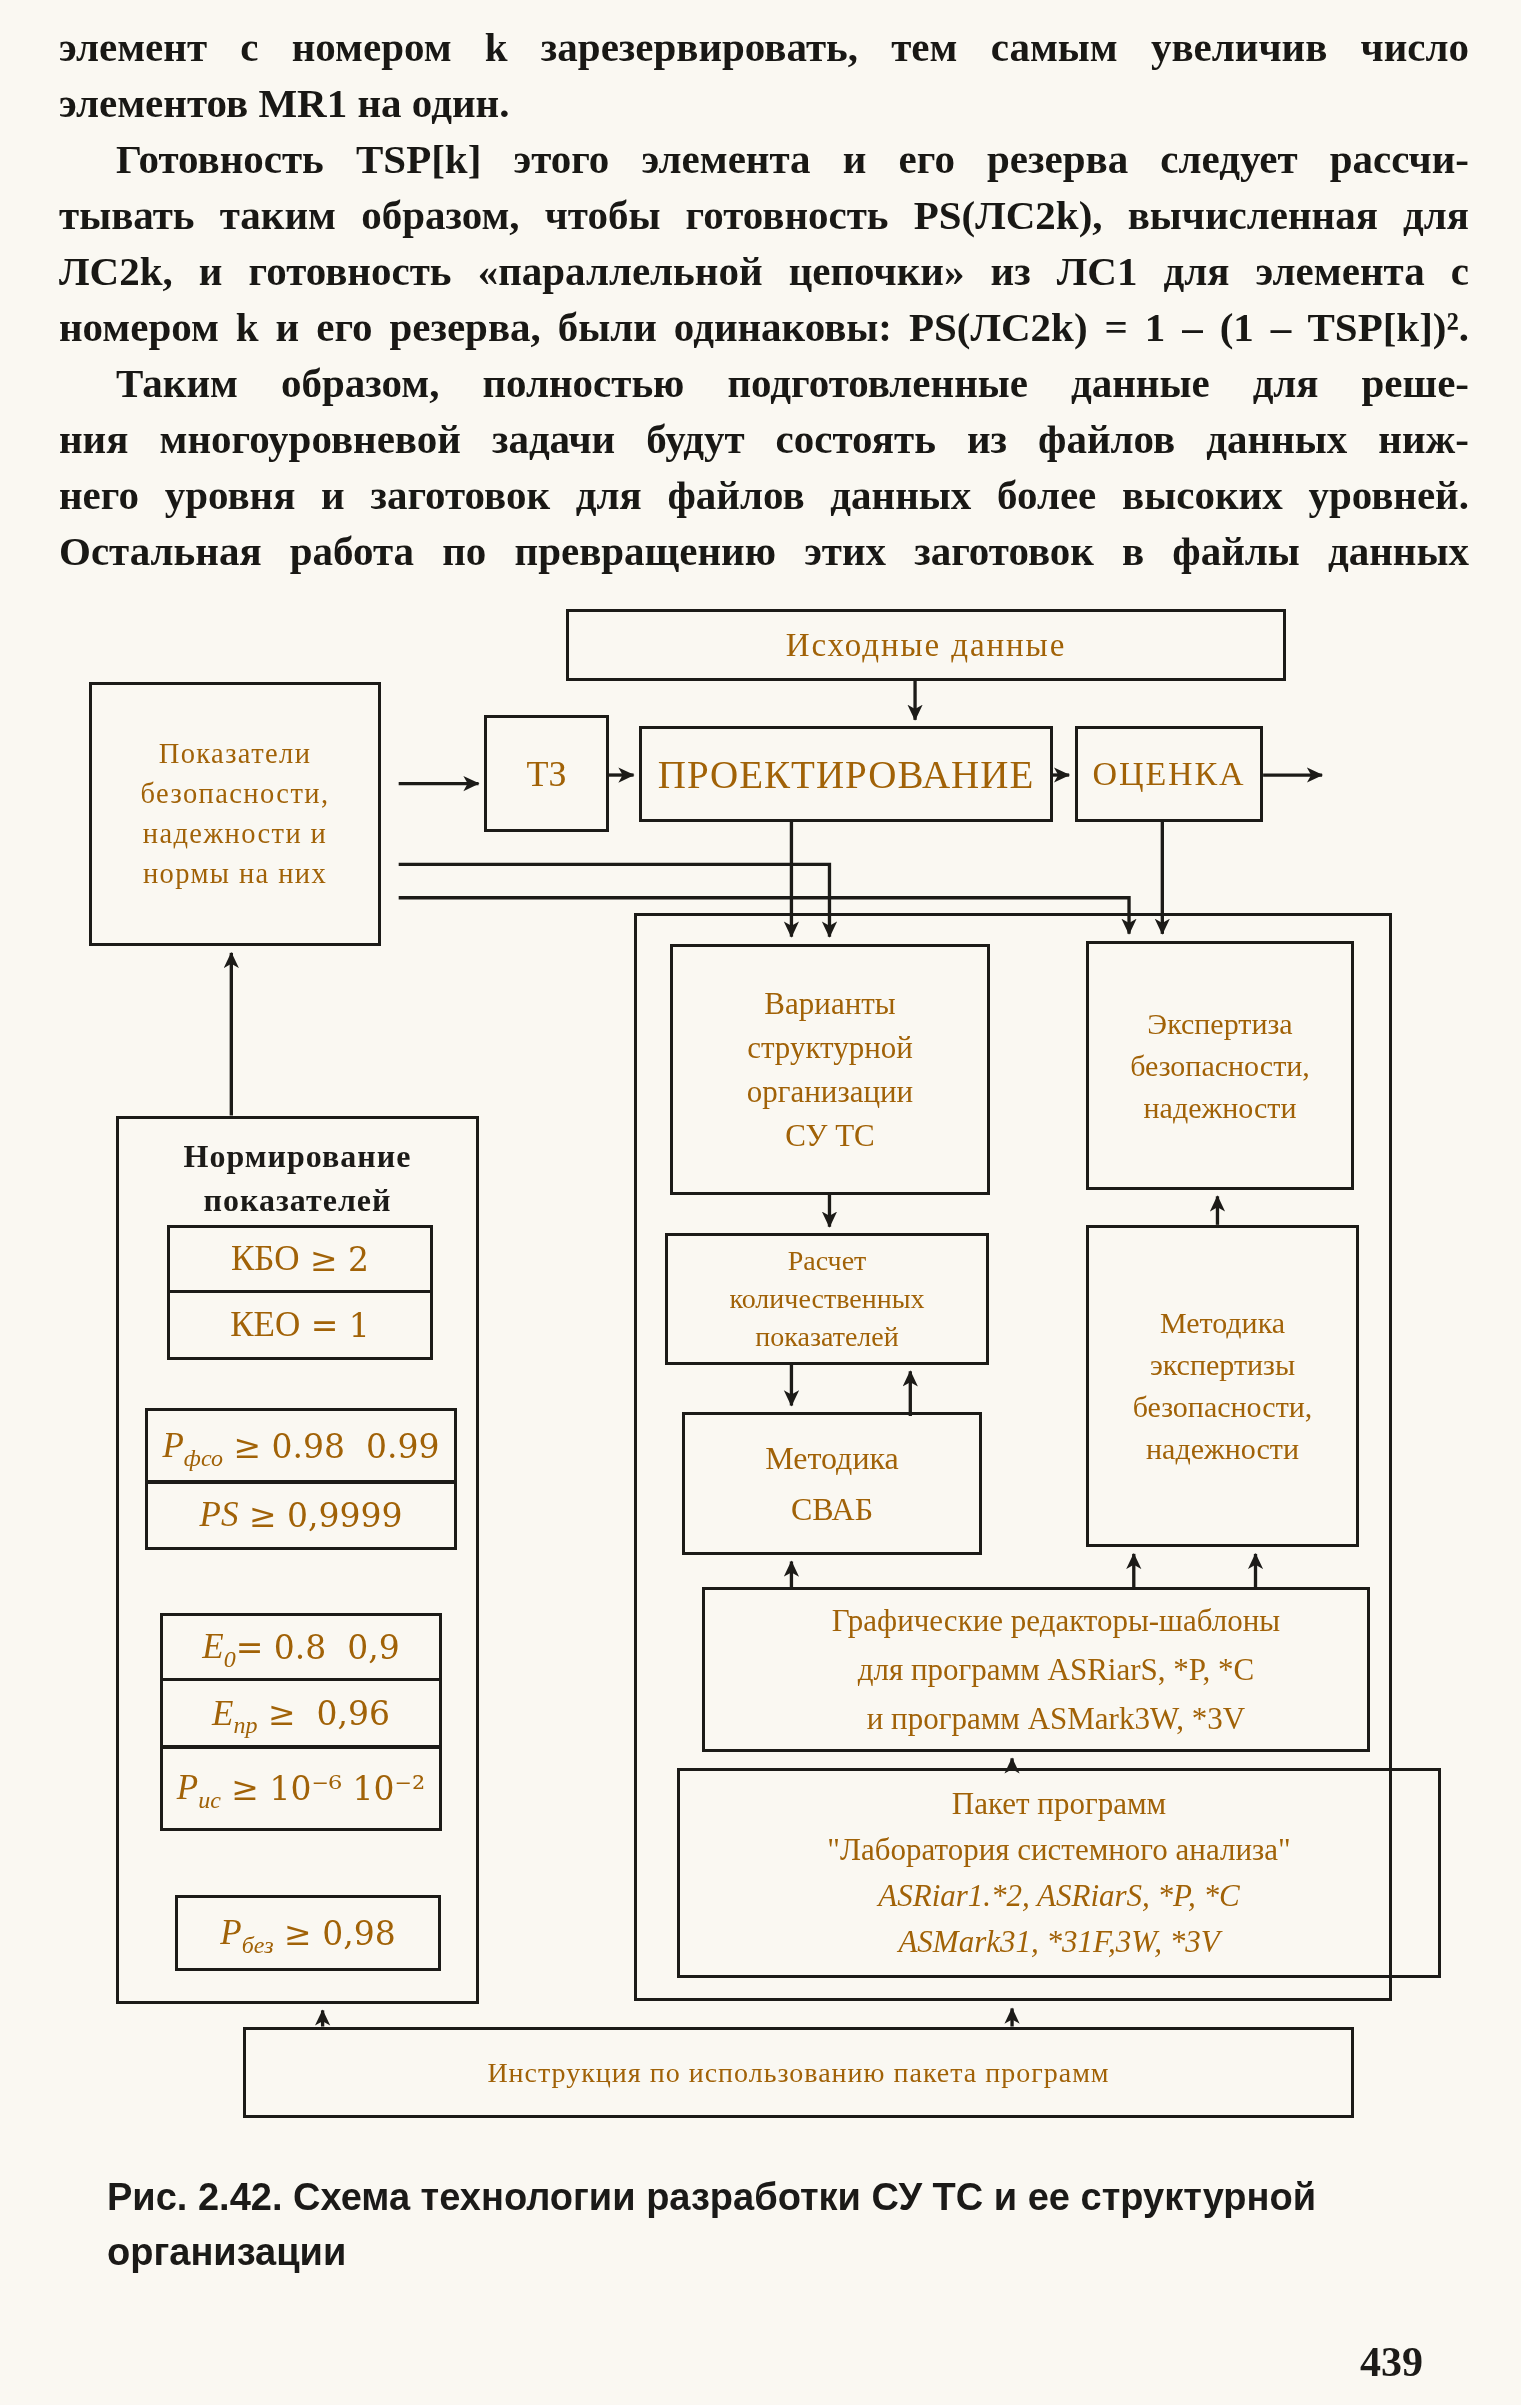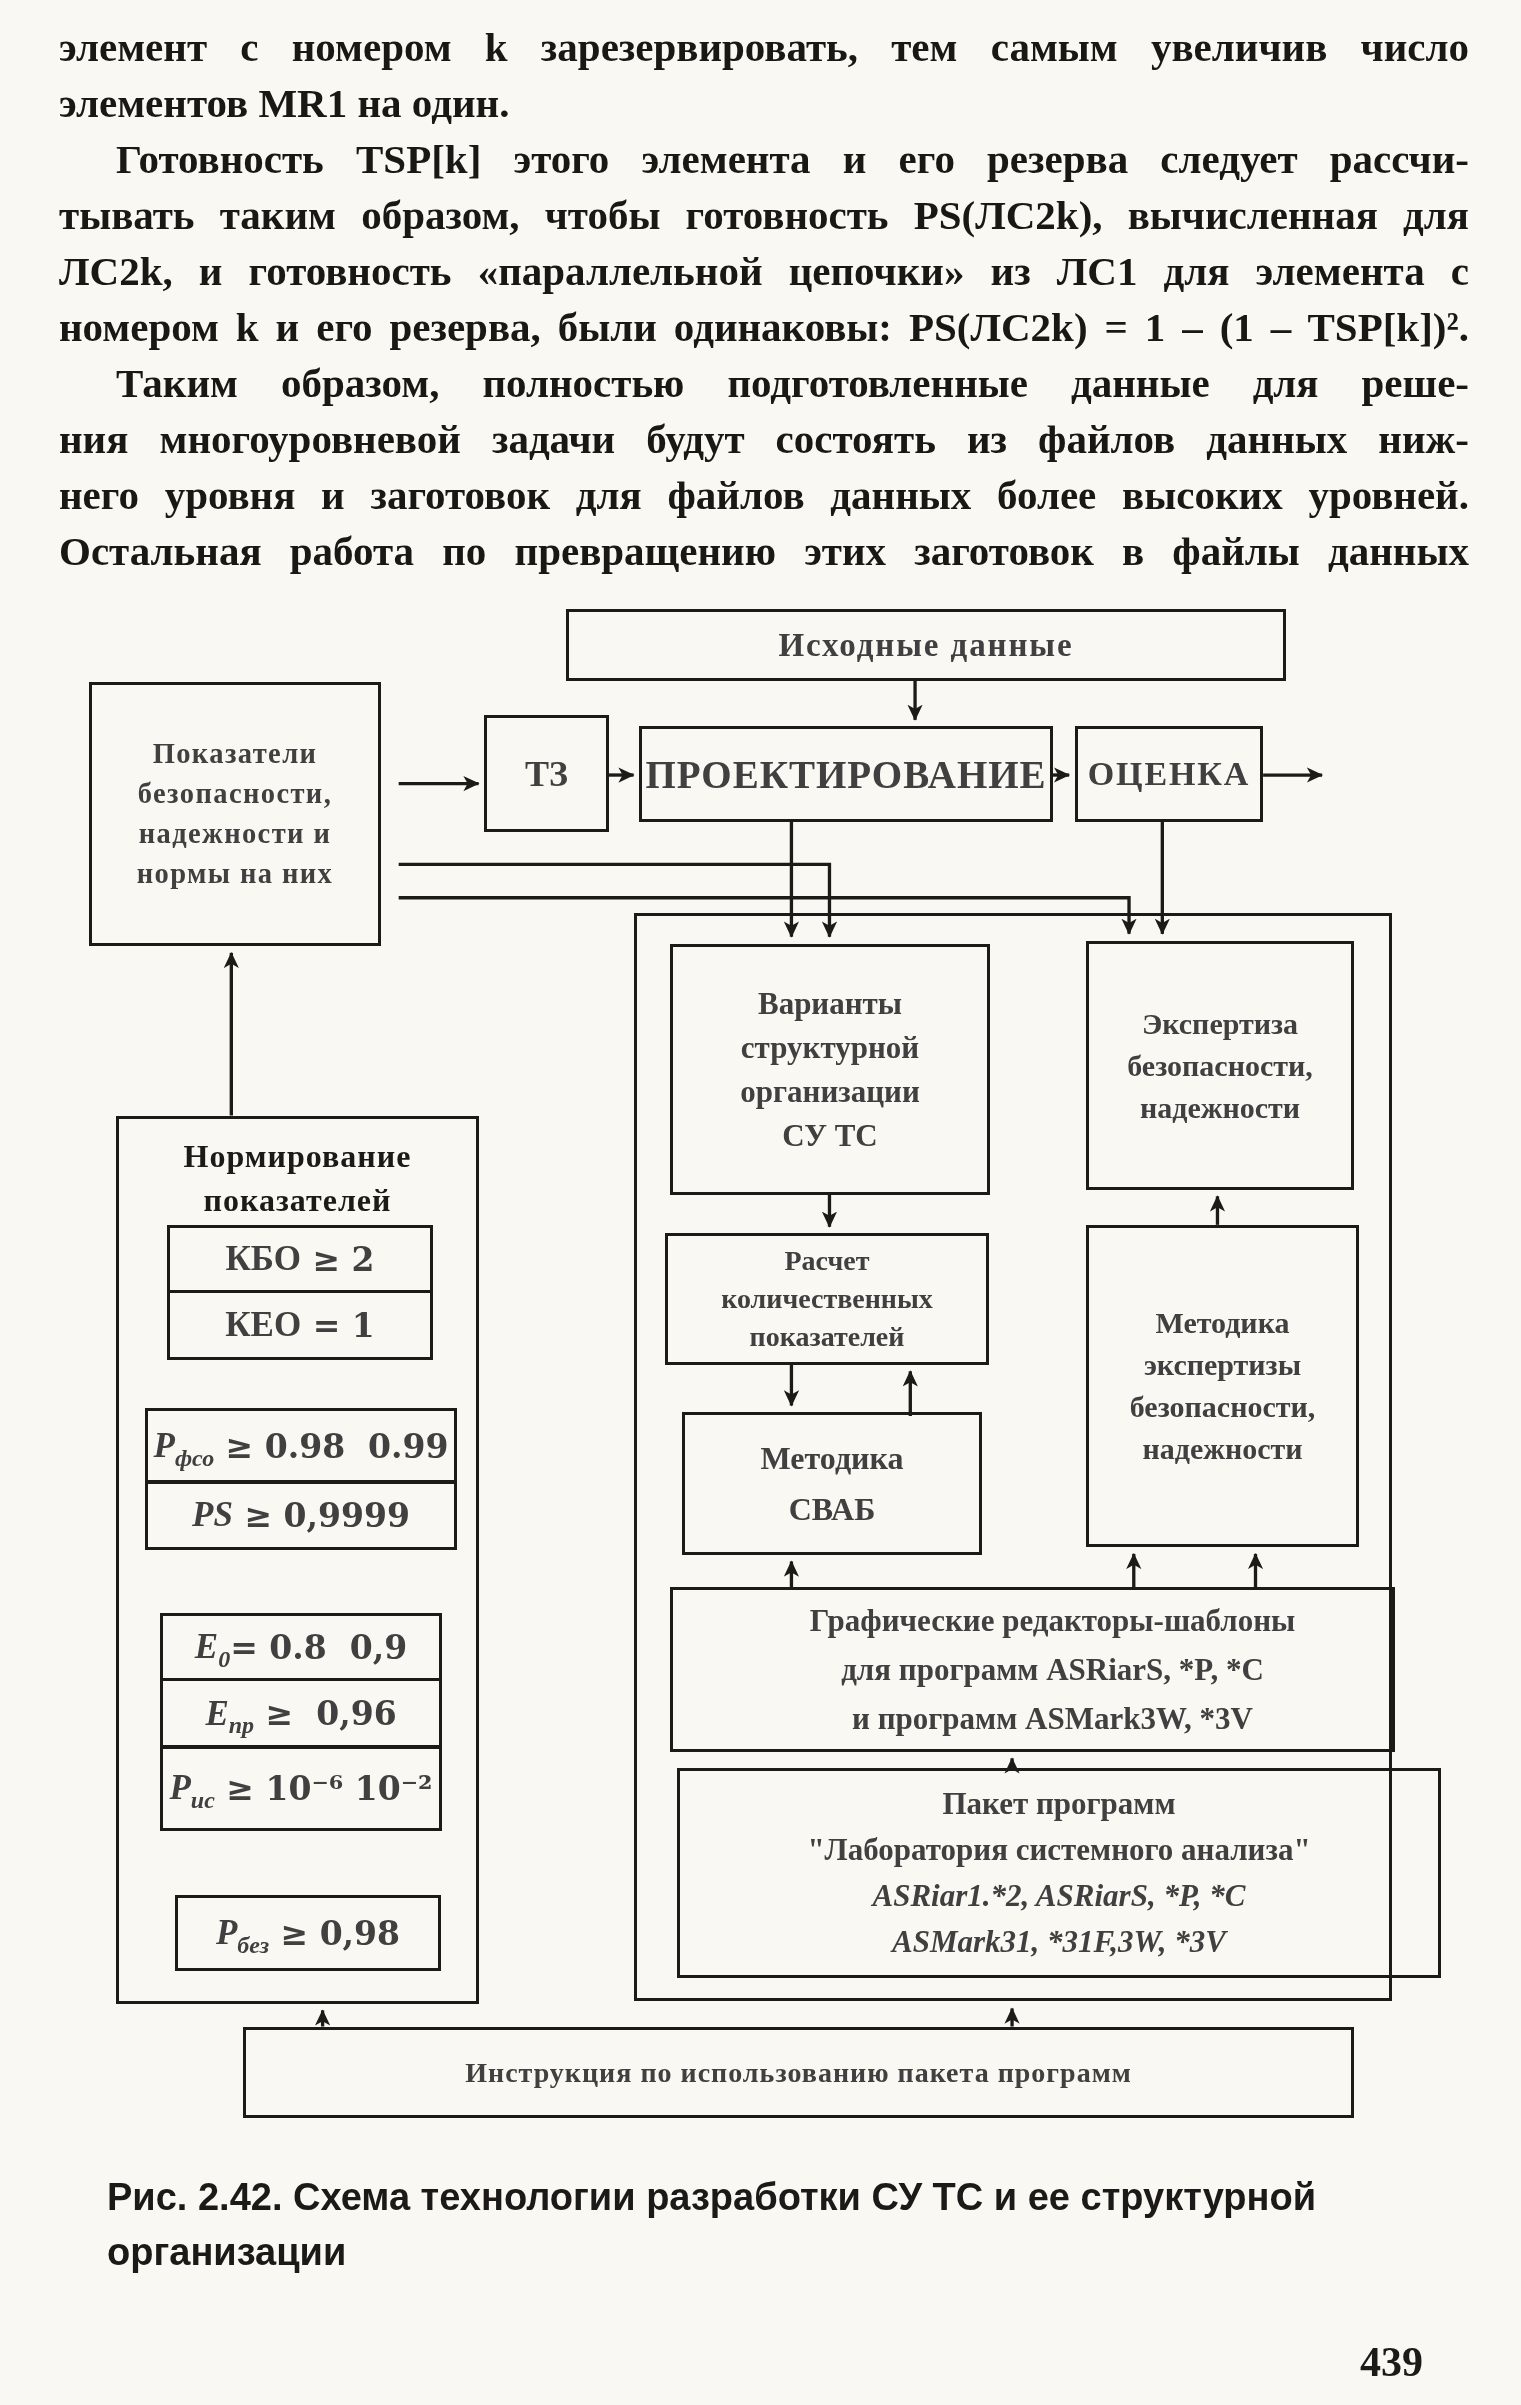--- a/index.html
+++ b/index.html
@@ -14,21 +14,21 @@
   .tline{
     font-size:41px; line-height:56px; font-weight:700; color:#191815;
     text-align:justify; text-align-last:justify; white-space:normal;
   }
   .tline.indent{padding-left:57px;}
   .tline.pend{text-align-last:left;}
   
   .bx{
     position:absolute; box-sizing:border-box; border:3.8px solid #1c1b18;
     display:flex; flex-direction:column; align-items:center; justify-content:center;
-    text-align:center; font-weight:700; color:#404040; background:transparent;
+    text-align:center; font-weight:400; color:#a16207; background:transparent;
   }
   .bl{white-space:nowrap;}
   .container-bx{display:block;}
   .it{font-style:italic;}
   .formula{flex-direction:row; font-size:34px;}
   .fbase{font-size:35px; white-space:pre;}
   .fsub{font-size:24px; position:relative; top:12.4px; white-space:pre;}
   .frest{font-family:"DejaVu Serif","Liberation Serif",serif; font-size:33px; white-space:pre;}
   .normtitle{position:absolute; left:133px; top:1134px; width:329px; text-align:center;
     font-weight:700; font-size:32px; line-height:44px; letter-spacing:1px;}
@@ -136,21 +136,21 @@
     <div class="bl">экспертизы</div>
     <div class="bl">безопасности,</div>
     <div class="bl">надежности</div>
   </div>
 
   <div class="bx" style="left:682px;top:1412px;width:300px;height:143px;font-size:32px;line-height:51px;">
     <div class="bl">Методика</div>
     <div class="bl">СВАБ</div>
   </div>
 
-  <div class="bx" style="left:670px;top:1587px;width:725px;height:165px;font-size:31px;line-height:49px;padding-left:40px;">
+  <div class="bx" style="left:702px;top:1587px;width:668px;height:165px;font-size:31px;line-height:49px;padding-left:40px;">
     <div class="bl">Графические редакторы-шаблоны</div>
     <div class="bl">для программ ASRiarS, *P, *C</div>
     <div class="bl">и программ ASMark3W, *3V</div>
   </div>
 
   <div class="bx" style="left:677px;top:1768px;width:764px;height:210px;font-size:31px;line-height:46px;">
     <div class="bl">Пакет программ</div>
     <div class="bl">"Лаборатория системного анализа"</div>
     <div class="bl it">ASRiar1.*2,  ASRiarS, *P, *C</div>
     <div class="bl it">ASMark31, *31F,3W, *3V</div>

